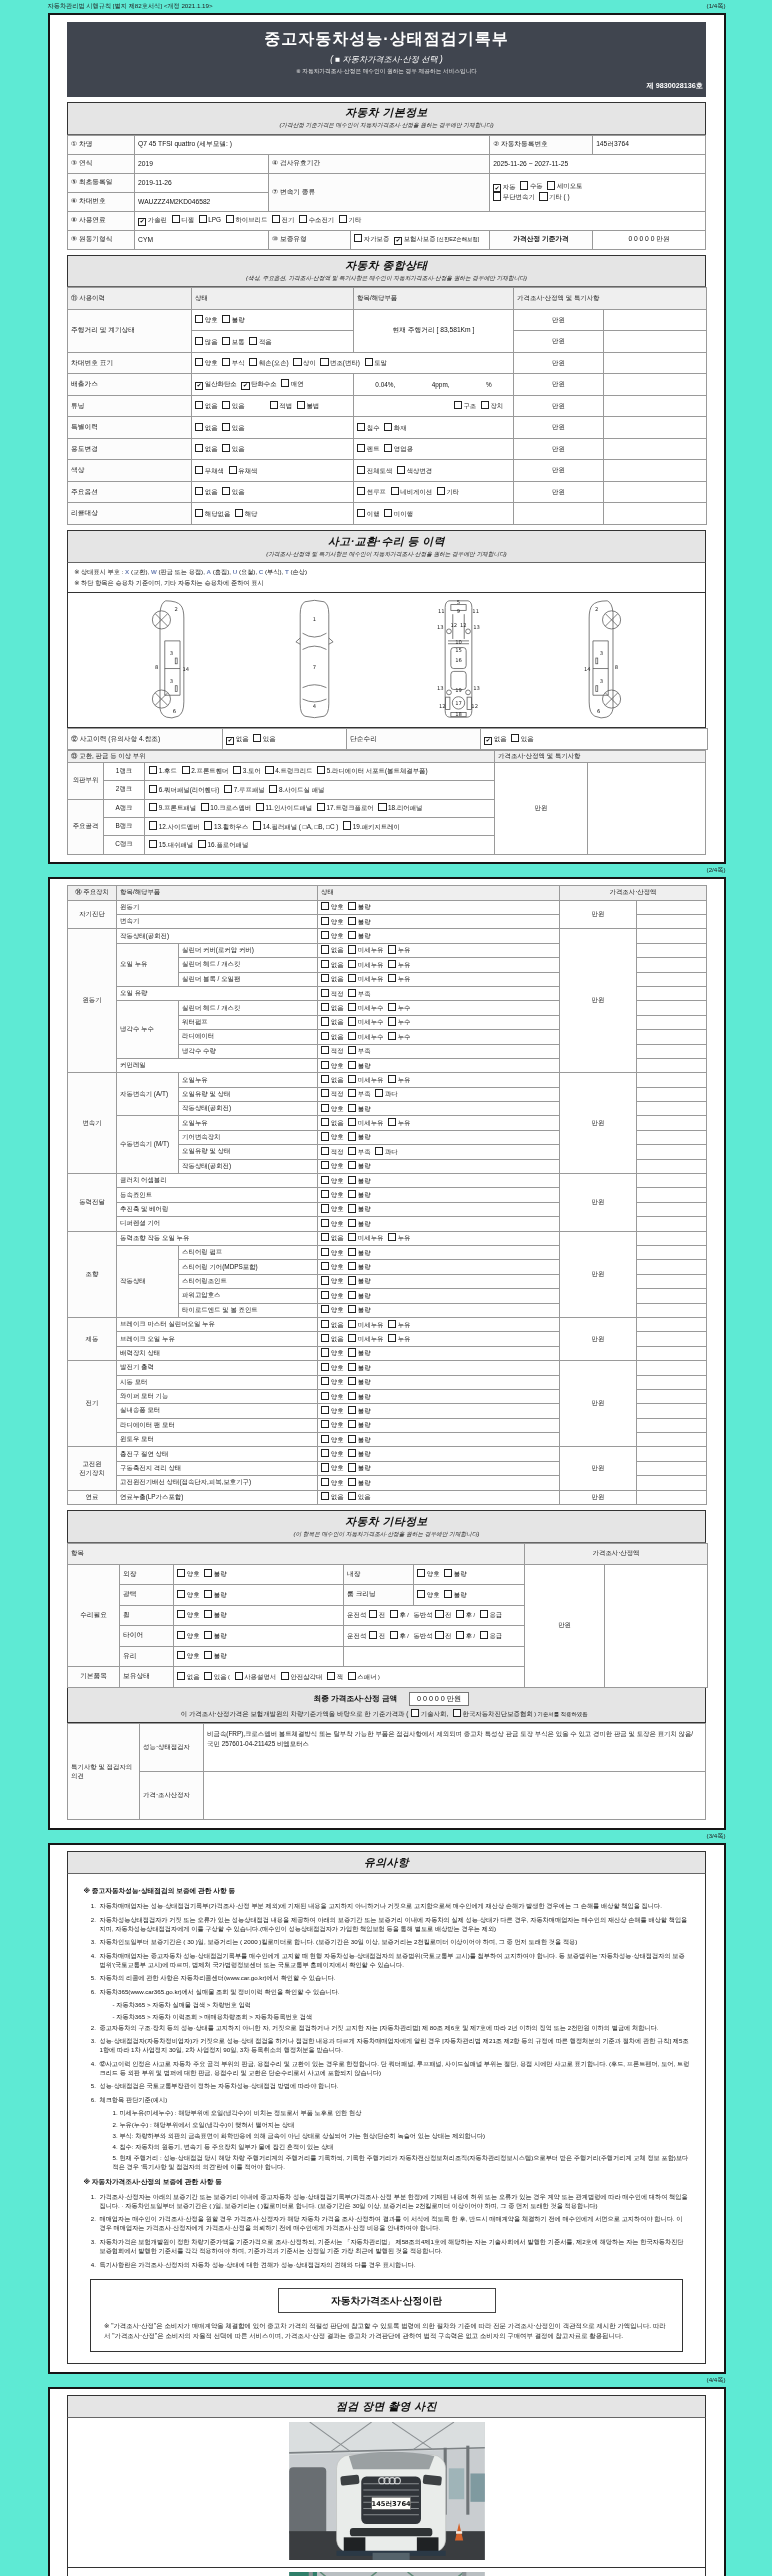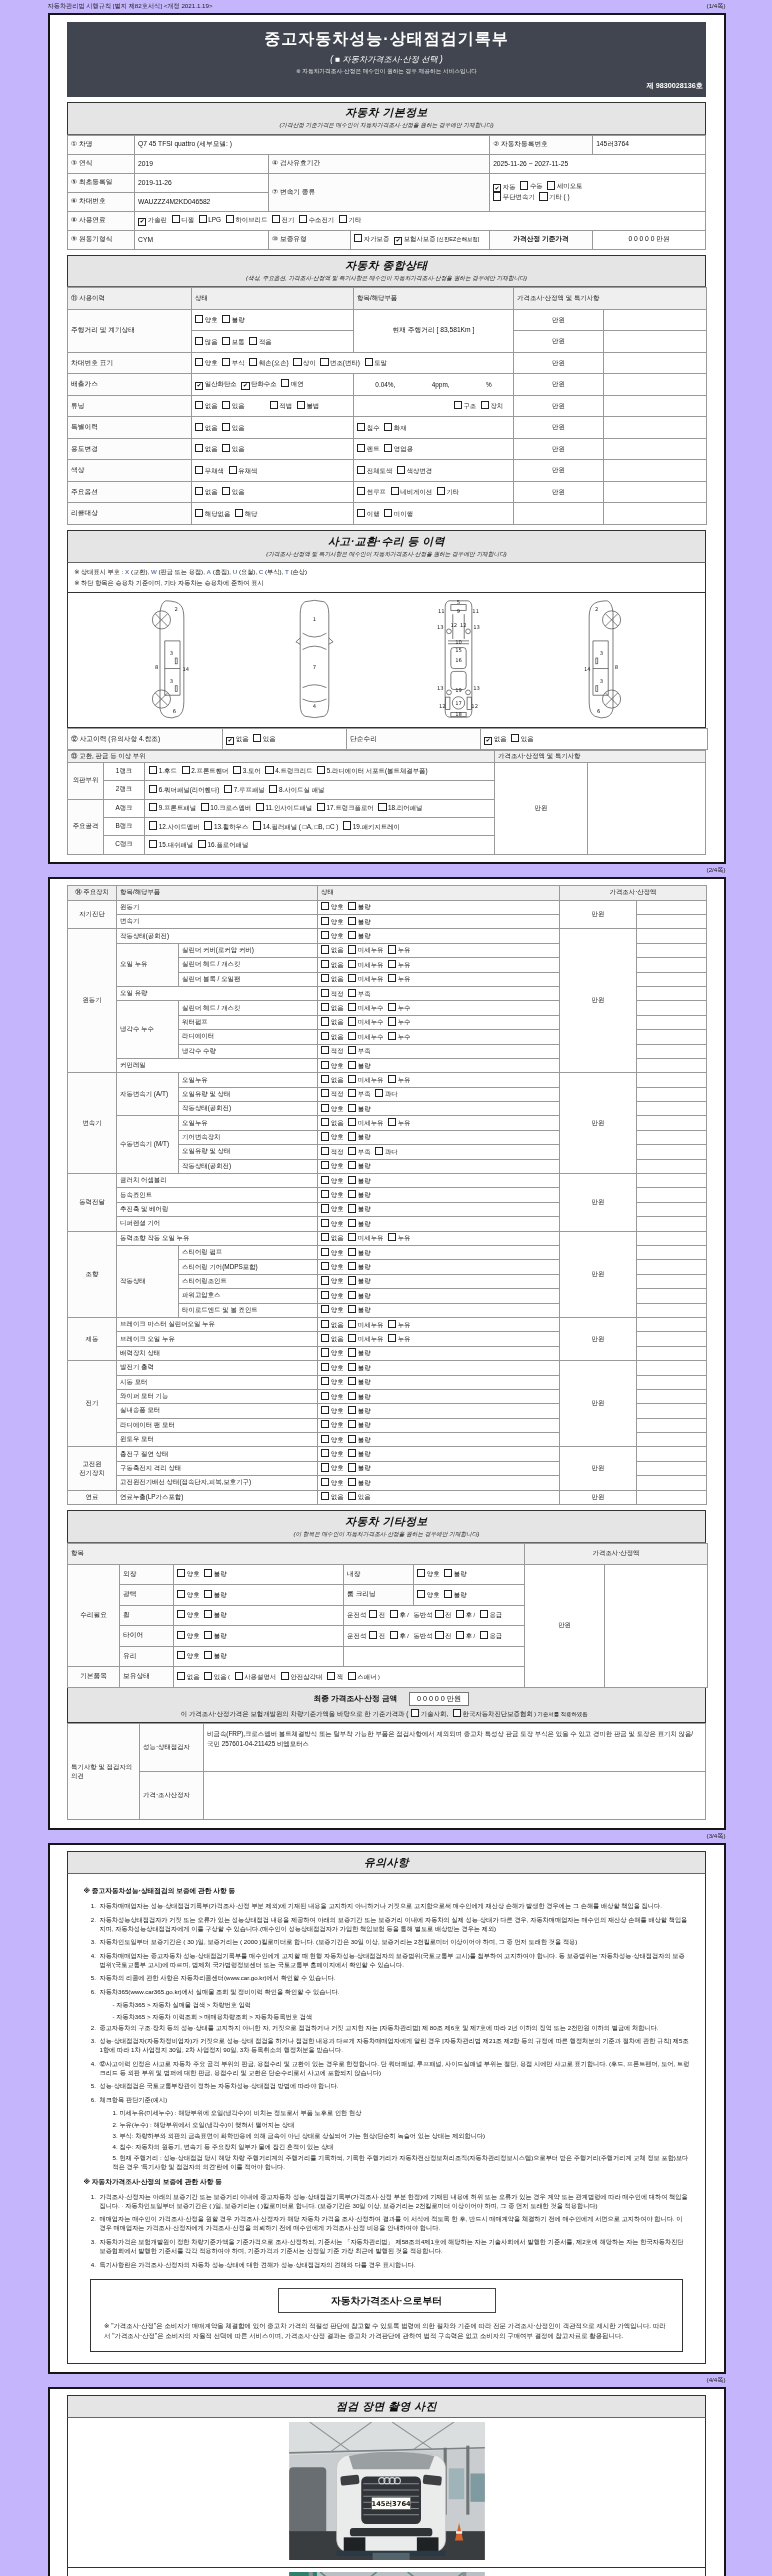--- a/index.html
+++ b/index.html
@@ -1,16 +1,16 @@
 <!DOCTYPE html>
 <html style="font-size:8.2px"><head>
 <meta charset="utf-8">
 <style>
   html,body{margin:0;padding:0;background:#fff;}
-  .sheet{width:773px;height:2576px;overflow:hidden;background:#c4b5fd;
+  .sheet{width:773px;height:2576px;overflow:hidden;background:#5eead4;
          font-family:"Liberation Sans","DejaVu Sans",sans-serif;color:#111;}
   .metarow{width:678px;margin:0 auto;display:flex;justify-content:space-between;
            font-size:6.2px;padding:2.1px 1px 1.5px 1px;color:#222;}
   .pagelabel{width:678px;margin:0 auto;text-align:right;font-size:6.2px;padding:2.1px 1px;color:#222;}
   .frame{width:639px;margin:0 auto;border:2.1px solid #161616;padding:0 17.5px 7.2px 17.5px;background:#fff;}
   
   .titlebox{background:#40454f;color:#fff;margin-top:0;position:relative;padding-bottom:3.1px;}
   .titlebox .whitestrip{height:4.1px;background:#fff;margin:3.1px 0 7.2px 0;}
   .t-main{text-align:center;font-size:16px;font-weight:bold;letter-spacing:1px;}
   .t-sub{text-align:center;font-size:8.2px;margin-top:4.1px;font-style:italic;}
@@ -831,21 +831,21 @@
           <div class="nitem">
             <span class="nn">3.</span>
             <span class="nt">자동차가격은 보험개발원이 정한 차량기준가액을 기준가격으로 조사·산정하되, 기준서는 「자동차관리법」 제58조의4제1호에 해당하는 자는 기술사회에서 발행한 기준서를, 제2호에 해당하는 자는 한국자동차진단보증협회에서 발행한 기준서를 각각 적용하여야 하며, 기준가격과 기준서는 산정일 기준 가장 최근에 발행된 것을 적용합니다.</span>
           </div>
           <div class="nitem">
             <span class="nn">4.</span>
             <span class="nt">특기사항란은 가격조사·산정자의 자동차 성능·상태에 대한 견해가 성능·상태점검자의 견해와 다를 경우 표시합니다.</span>
           </div>
         </div>
       <div class="pricebox">
-        <div class="pbt">자동차가격조사·으로부터</div>
+        <div class="pbt">자동차가격조사·산정이란</div>
         <div class="pbp">※ "가격조사·산정"은 소비자가 매매계약을 체결함에 있어 중고차 가격의 적절성 판단에 참고할 수 있도록 법령에 의한 절차와 기준에 따라 전문 가격조사·산정인이 객관적으로 제시한 가액입니다. 따라서 "가격조사·산정"은 소비자의 자율적 선택에 따른 서비스이며, 가격조사·산정 결과는 중고차 가격판단에 관하여 법적 구속력은 없고 소비자의 구매여부 결정에 참고자료로 활용됩니다.</div>
       </div>
     </div>
   </div>
 
   <div class="pagelabel">(4/4쪽)</div>
 
   <div class="frame" style="padding-top:6.2px;padding-bottom:0;">
     <div class="sechead" style="margin-top:0">
       <div class="st">점검 장면 촬영 사진</div>

